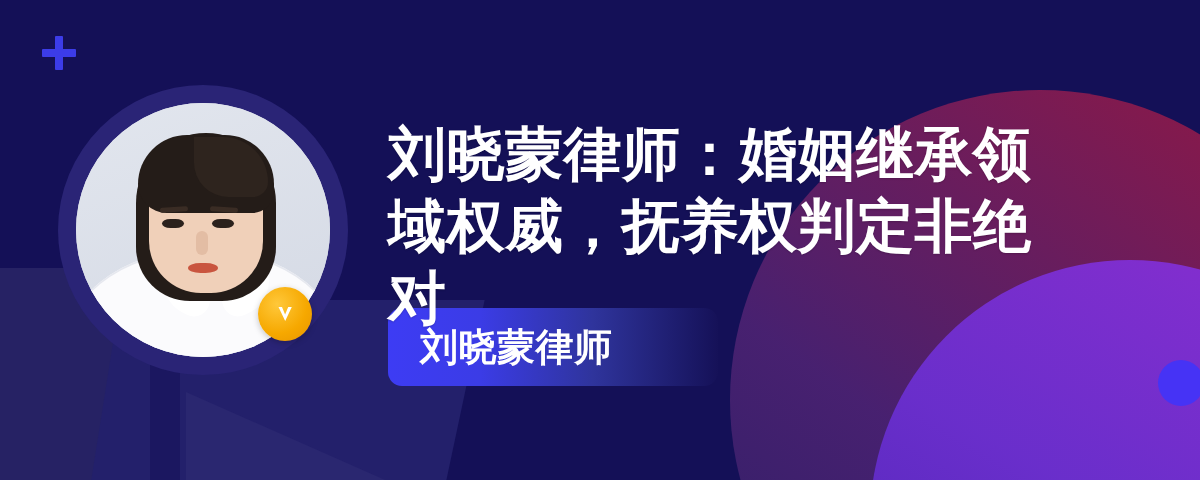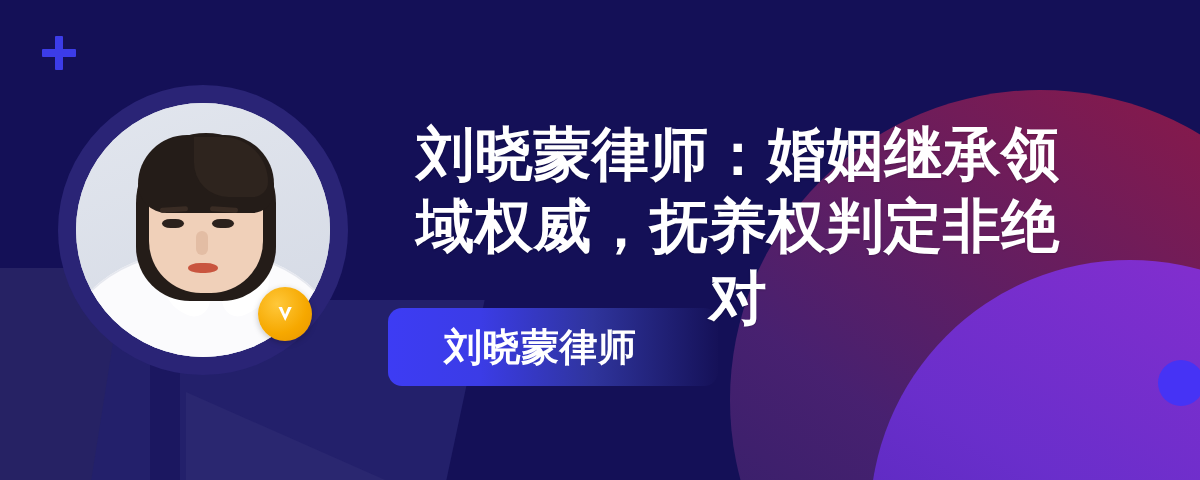--- a/index.html
+++ b/index.html
@@ -273,34 +273,34 @@
   .author-badge {
     position: absolute;
     left: 0;
     top: 190px;
     min-width: 330px;
     height: 78px;
     border-radius: 14px;
     background: linear-gradient(90deg, #3d3cf4 0%, #3b3ce6 28%, #2f349c 62%, rgba(26,22,92,0.20) 100%);
     display: flex;
     align-items: center;
-    padding-left: 56px;
+    padding-left: 32px;
     box-sizing: border-box;
     z-index: 1;
   }
   .author-name {
     color: #ffffff;
     font-size: 38px;
     font-weight: 700;
     line-height: 1;
     letter-spacing: 0.5px;
     white-space: nowrap;
   }
   
-  .headline { position: relative; z-index: 2; text-align: center; }
+  .headline { position: relative; z-index: 2; }
 </style>
 </head>
 <body>
 
 <div class="banner">
 
   <div class="bg-layer">
     <div class="shape-diag-left"></div>
     <div class="shape-diag-left2"></div>
     <div class="shape-seam"></div>

